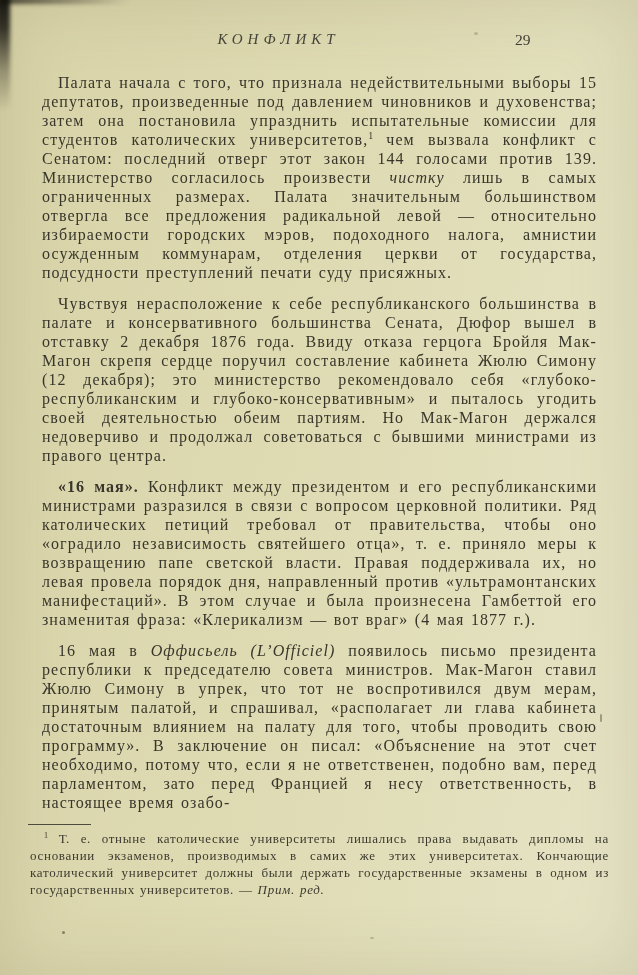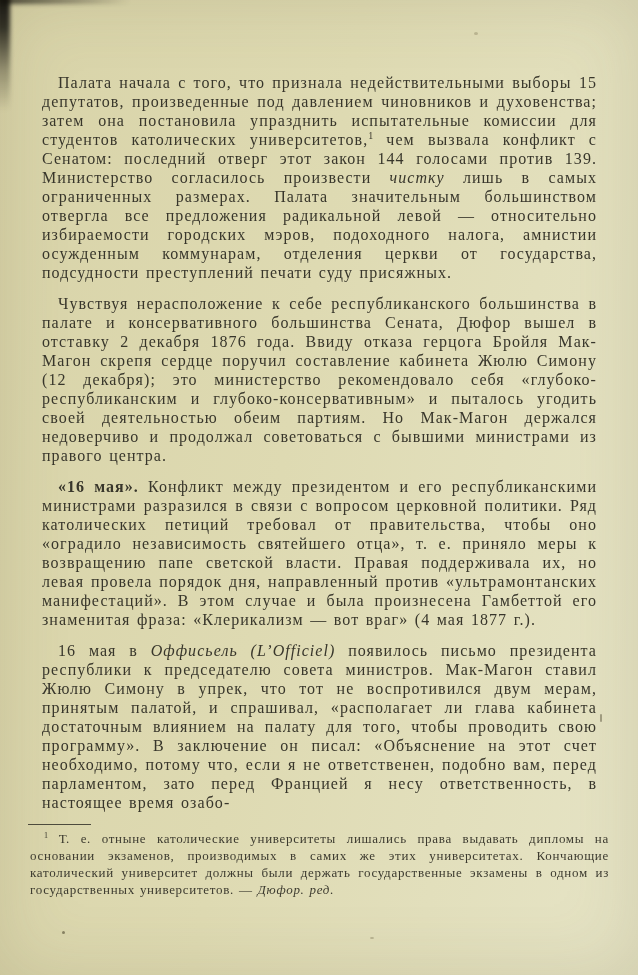--- a/index.html
+++ b/index.html
@@ -123,30 +123,34 @@
   }
 </style>
 </head>
 <body>
 
 <div class="page">
 
   <div class="edge-left"></div>
   <div class="edge-top"></div>
 
+  <header class="running-head">
+    <span class="head-title">КОНФЛИКТ</span>
+    <span class="page-num">29</span>
+  </header>
 
   <div class="content">
     <main class="body-text" id="paragraphs">
         <p><span>Палата начала с того, что признала недействительными выборы 15 депутатов, произведенные под давлением чиновников и духовенства; затем она постановила упразднить испытательные комиссии для студентов католических университетов,</span><sup class="fn">1</sup><span> чем вызвала конфликт с Сенатом: последний отверг этот закон 144 голосами против 139. Министерство согласилось произвести </span><span class="it">чистку</span><span> лишь в самых ограниченных размерах. Палата значительным большинством отвергла все предложения радикальной левой — относительно избираемости городских мэров, подоходного налога, амнистии осужденным коммунарам, отделения церкви от государства, подсудности преступлений печати суду присяжных.</span></p>
         <p><span>Чувствуя нерасположение к себе республиканского большинства в палате и консервативного большинства Сената, Дюфор вышел в отставку 2 декабря 1876 года. Ввиду отказа герцога Бройля Мак-Магон скрепя сердце поручил составление кабинета Жюлю Симону (12 декабря); это министерство рекомендовало себя «глубоко-республиканским и глубоко-консервативным» и пыталось угодить своей деятельностью обеим партиям. Но Мак-Магон держался недоверчиво и продолжал советоваться с бывшими министрами из правого центра.</span></p>
         <p><span class="bd">«16 мая».</span><span> Конфликт между президентом и его республиканскими министрами разразился в связи с вопросом церковной политики. Ряд католических петиций требовал от правительства, чтобы оно «оградило независимость святейшего отца», т. е. приняло меры к возвращению папе светской власти. Правая поддерживала их, но левая провела порядок дня, направленный против «ультрамонтанских манифестаций». В этом случае и была произнесена Гамбеттой его знаменитая фраза: «Клерикализм — вот враг» (4 мая 1877 г.).</span></p>
         <p><span>16 мая в </span><span class="it">Оффисьель (L’Officiel)</span><span> появилось письмо президента республики к председателю совета министров. Мак-Магон ставил Жюлю Симону в упрек, что тот не воспротивился двум мерам, принятым палатой, и спрашивал, «располагает ли глава кабинета достаточным влиянием на палату для того, чтобы проводить свою программу». В заключение он писал: «Объяснение на этот счет необходимо, потому что, если я не ответственен, подобно вам, перед парламентом, зато перед Францией я несу ответственность, в настоящее время озабо-</span></p>
       </main>
     <div class="footnote-rule"></div>
-    <div class="footnote" id="footnote"><sup class="fn">1</sup><span> Т. е. отныне католические университеты лишались права выдавать дипломы на основании экзаменов, производимых в самих же этих университетах. Кончающие католический университет должны были держать государственные экзамены в одном из государственных университетов. — </span><span class="it">Дюфор. ред.</span></div>
+    <div class="footnote" id="footnote"><sup class="fn">1</sup><span> Т. е. отныне католические университеты лишались права выдавать дипломы на основании экзаменов, производимых в самих же этих университетах. Кончающие католический университет должны были держать государственные экзамены в одном из государственных университетов. — </span><span class="it">Прим. ред.</span></div>
   </div>
 
   <div class="speck speck-1"></div>
   <div class="speck speck-2"></div>
   <div class="speck speck-3"></div>
   <div class="speck speck-4"></div>
 
 </div>
 
 </body></html>

